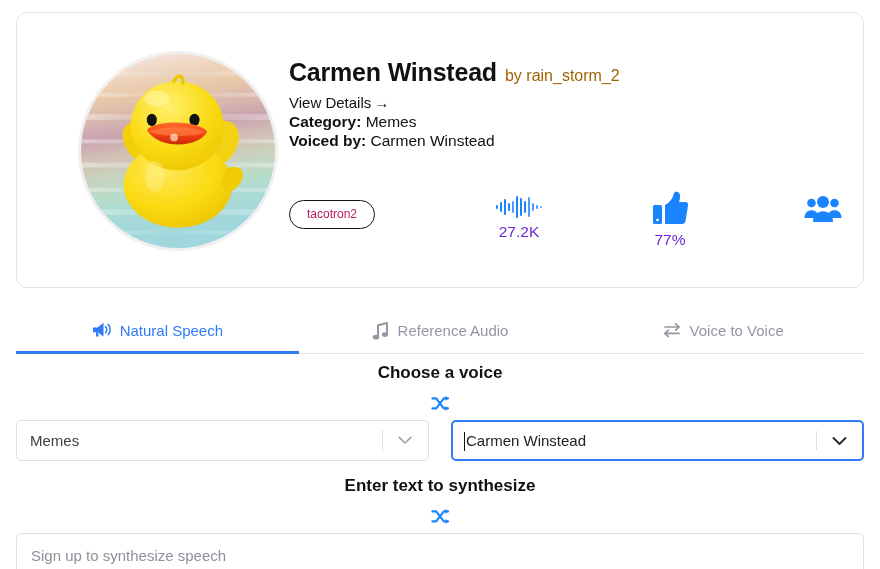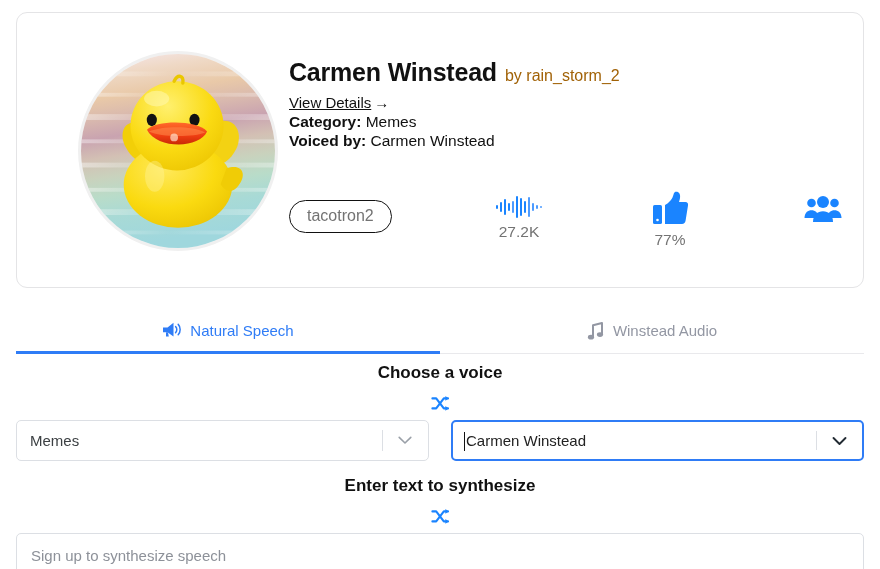--- a/index.html
+++ b/index.html
@@ -81,21 +81,21 @@
   }
   .view-details {
     margin-top: 7px;
     font-size: 15px;
     color: #111;
     display: inline-flex;
     align-items: center;
     gap: 3px;
     cursor: pointer;
   }
-  .view-details .vd-text { text-decoration: underline; }
+  .view-details .vd-text { }
   .view-details .vd-arrow { font-size: 15px; text-decoration: none; }
 
   .meta-line {
     margin-top: 1px;
     font-size: 15.5px;
     color: #111;
   }
   .meta-line .k { font-weight: 700; }
   .meta-line .v { font-weight: 400; }
 
@@ -107,39 +107,39 @@
     right: 24px;
     height: 60px;
   }
   .pill {
     position: absolute;
     left: 0;
     top: 5px;
     border: 1.4px solid #111;
     border-radius: 999px;
     padding: 7px 17px 8px;
-    font-size: 16px;
-    color: #737373;
+    font-size: 12px;
+    color: #be185d;
     background: #fff;
     line-height: 1;
     cursor: pointer;
   }
   .stat {
     position: absolute;
     display: flex;
     flex-direction: column;
     align-items: center;
     gap: 4px;
   }
   .stat-waveform { left: 207px; top: 0px; }
   .stat-likes { left: 362px; top: -4px; }
   .stat-users { left: 515px; top: 0px; }
   .stat-value {
     font-size: 15.5px;
-    color: #737373;
+    color: #6d28d9;
   }
   .icon-holder { display: block; line-height: 0; }
 
   
   .tabs {
     position: absolute;
     left: 16px;
     top: 307px;
     width: 848px;
     height: 46px;
@@ -447,23 +447,34 @@
     </div>
 
     <div class="tab">
       <span class="icon-holder">
         <svg width="18" height="19" viewBox="0 0 18 19">
           <path d="M6 16 L6 4.2 L15 2 L15 13.4" stroke="#9397a3" stroke-width="2" fill="none" stroke-linejoin="round"></path>
           <ellipse cx="4" cy="16.2" rx="3.1" ry="2.4" fill="#9397a3"></ellipse>
           <ellipse cx="13" cy="13.6" rx="3.1" ry="2.4" fill="#9397a3"></ellipse>
         </svg>
       </span>
-      <span>Winstead Audio</span>
-    </div>
-
+      <span>Reference Audio</span>
+    </div>
+
+    <div class="tab">
+      <span class="icon-holder">
+        <svg width="20" height="18" viewBox="0 0 20 18">
+          <path d="M3 6 L17 6" stroke="#9397a3" stroke-width="1.7" fill="none" stroke-linecap="round"></path>
+          <path d="M13.6 2.8 L17 6 L13.6 9.2" stroke="#9397a3" stroke-width="1.7" fill="none" stroke-linecap="round" stroke-linejoin="round"></path>
+          <path d="M17 12.4 L3 12.4" stroke="#9397a3" stroke-width="1.7" fill="none" stroke-linecap="round"></path>
+          <path d="M6.4 9.2 L3 12.4 L6.4 15.6" stroke="#9397a3" stroke-width="1.7" fill="none" stroke-linecap="round" stroke-linejoin="round"></path>
+        </svg>
+      </span>
+      <span>Voice to Voice</span>
+    </div>
   </div>
 
   <div class="form">
 
     <div class="field-label">
       <span>Choose a voice</span>
       <span class="shuffle-btn">
         <svg width="19" height="17" viewBox="0 0 19 17">
           <path d="M1.4 3.4 L5.2 3.4 L12.8 13.4 L17 13.4" stroke="#1a84ff" stroke-width="2.1" fill="none" stroke-linecap="round" stroke-linejoin="round"></path>
           <path d="M1.4 13.4 L5.2 13.4 L12.8 3.4 L17 3.4" stroke="#1a84ff" stroke-width="2.1" fill="none" stroke-linecap="round" stroke-linejoin="round"></path>

